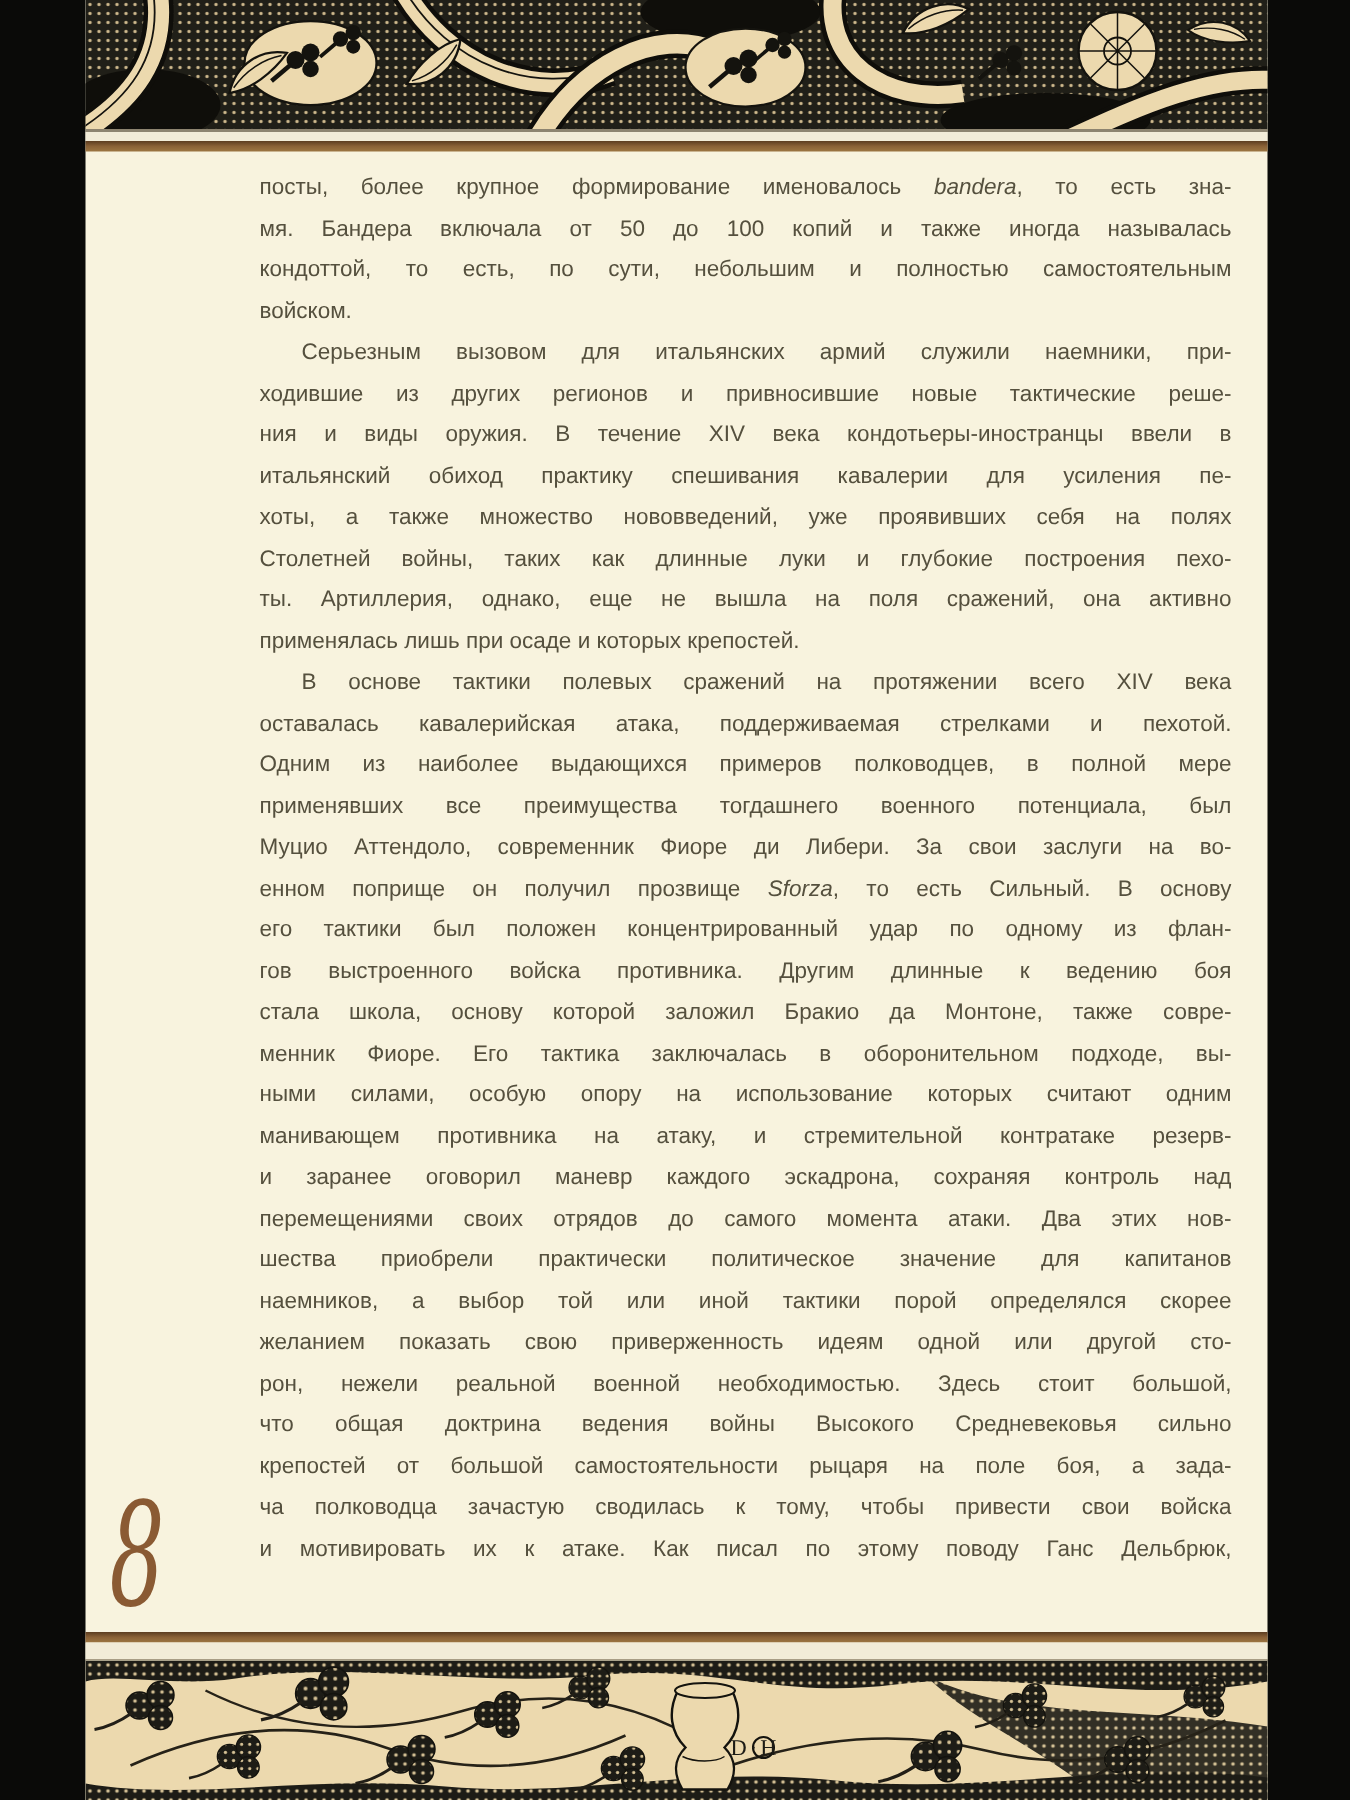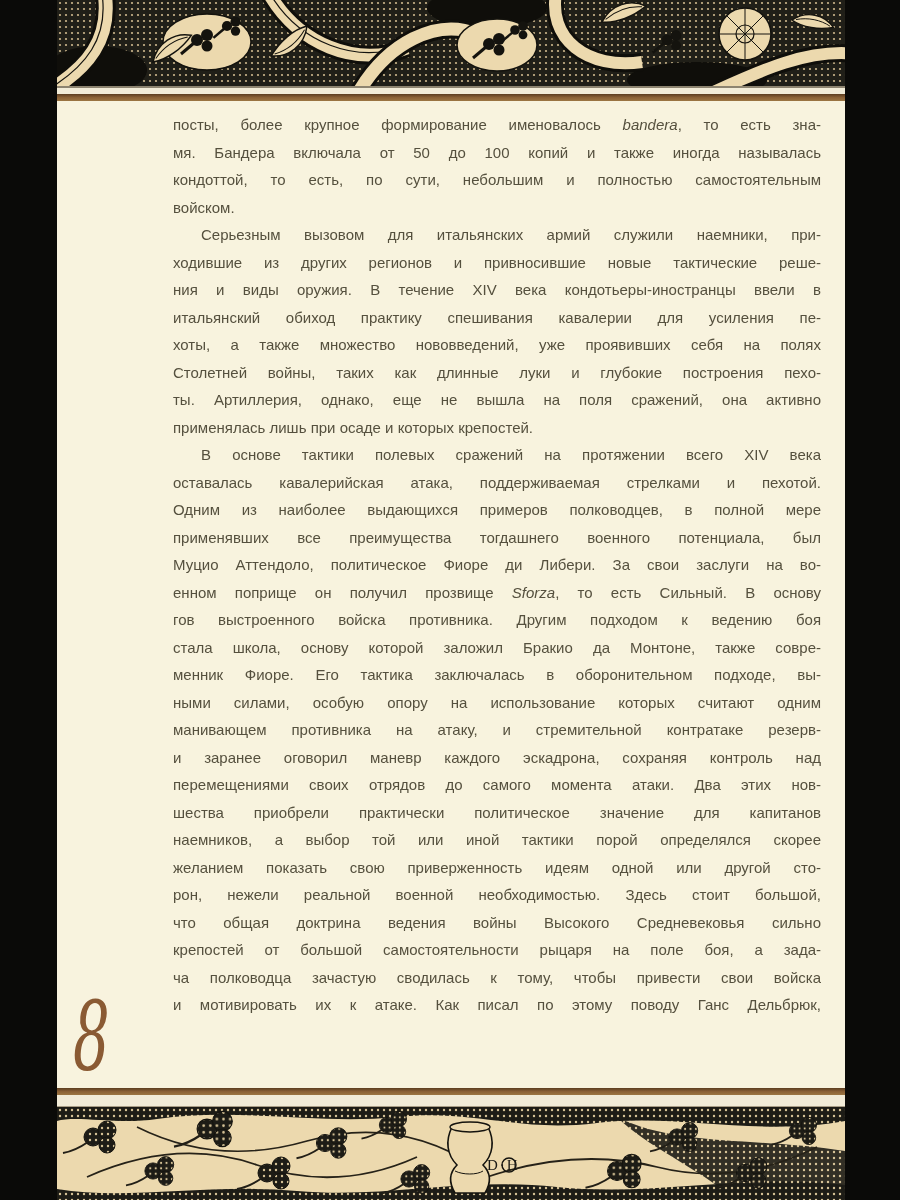--- a/index.html
+++ b/index.html
@@ -125,23 +125,24 @@
         <div class="line"><span>ния и виды оружия. В течение XIV века кондотьеры-иностранцы ввели в</span></div>
         <div class="line"><span>итальянский обиход практику спешивания кавалерии для усиления пе-</span></div>
         <div class="line"><span>хоты, а также множество нововведений, уже проявивших себя на полях</span></div>
         <div class="line"><span>Столетней войны, таких как длинные луки и глубокие построения пехо-</span></div>
         <div class="line"><span>ты. Артиллерия, однако, еще не вышла на поля сражений, она активно</span></div>
         <div class="line no-just"><span>применялась лишь при осаде и которых крепостей.</span></div>
         <div class="line ind"><span>В основе тактики полевых сражений на протяжении всего XIV века</span></div>
         <div class="line"><span>оставалась кавалерийская атака, поддерживаемая стрелками и пехотой.</span></div>
         <div class="line"><span>Одним из наиболее выдающихся примеров полководцев, в полной мере</span></div>
         <div class="line"><span>применявших все преимущества тогдашнего военного потенциала, был</span></div>
-        <div class="line"><span>Муцио Аттендоло, политическое Фиоре ди Либери. За свои заслуги на во-</span></div>
+        <div class="line"><span>Муцио Аттендоло, современник Фиоре ди Либери. За свои заслуги на во-</span></div>
         <div class="line"><span>енном поприще он получил прозвище </span><i>Sforza</i><span>, то есть Сильный. В основу</span></div>
-        <div class="line"><span>гов выстроенного войска противника. Другим подходом к ведению боя</span></div>
+        <div class="line"><span>его тактики был положен концентрированный удар по одному из флан-</span></div>
+        <div class="line"><span>гов выстроенного войска противника. Другим длинные к ведению боя</span></div>
         <div class="line"><span>стала школа, основу которой заложил Бракио да Монтоне, также совре-</span></div>
         <div class="line"><span>менник Фиоре. Его тактика заключалась в оборонительном подходе, вы-</span></div>
         <div class="line"><span>ными силами, особую опору на использование которых считают одним</span></div>
         <div class="line"><span>манивающем противника на атаку, и стремительной контратаке резерв-</span></div>
         <div class="line"><span>и заранее оговорил маневр каждого эскадрона, сохраняя контроль над</span></div>
         <div class="line"><span>перемещениями своих отрядов до самого момента атаки. Два этих нов-</span></div>
         <div class="line"><span>шества приобрели практически политическое значение для капитанов</span></div>
         <div class="line"><span>наемников, а выбор той или иной тактики порой определялся скорее</span></div>
         <div class="line"><span>желанием показать свою приверженность идеям одной или другой сто-</span></div>
         <div class="line"><span>рон, нежели реальной военной необходимостью. Здесь стоит большой,</span></div>

